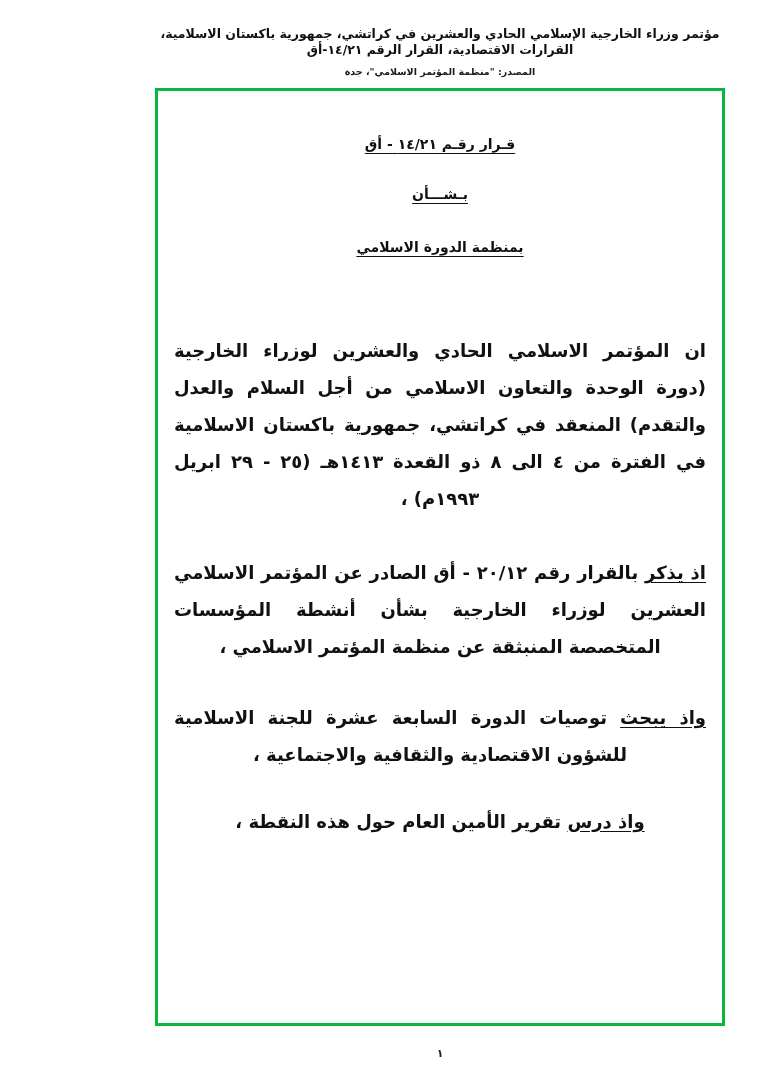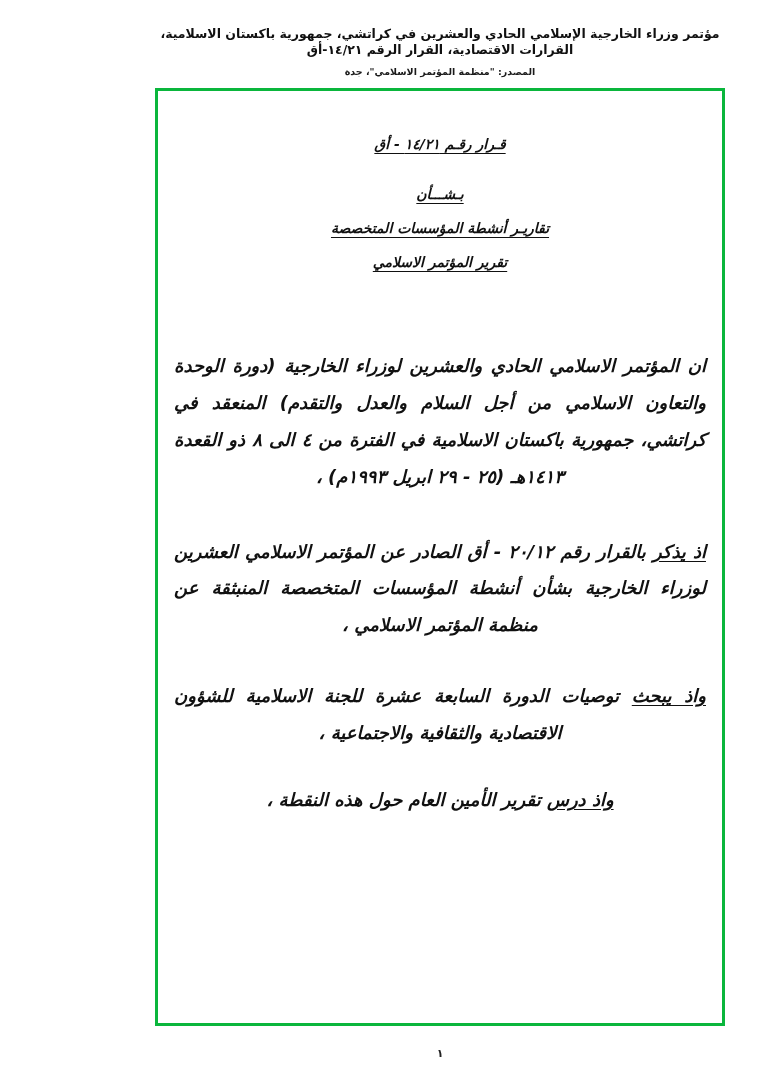--- a/index.html
+++ b/index.html
@@ -56,21 +56,20 @@
   }
 
   .content {
     position: absolute;
     top: 112px;
     right: 52px;
     left: 52px;
     bottom: 70px;
     direction: rtl;
     text-align: center;
-    font-style: italic;
   }
 
   .title-block {
     text-align: center;
     margin-top: 22px;
   }
   .title-line {
     font-size: 14px;
     font-weight: bold;
     letter-spacing: 2.5px;
@@ -140,22 +139,22 @@
     <div class="header-source">المصدر: "منظمة المؤتمر الاسلامي"، جدة</div>
   </div>
 
   <div class="frame"></div>
 
   <div class="content">
 
     <div class="title-block">
       <div class="title-line u t1">قـرار رقـم ١٤/٢١ - أق</div><br>
       <div class="title-line u t2">بـشـــأن</div><br>
-      <div class="title-line u t3">تقاريـر أنشطة المؤسسات المتخصصة</div><br>
-      <div class="title-line u t4">تقرير المؤتمر الاسلامي</div>
+      <br>
+      <div class="title-line u t4">بمنظمة الدورة الاسلامي</div>
     </div>
 
     <div class="body">
       <p class="para p1">ان المؤتمر الاسلامي الحادي والعشرين لوزراء الخارجية (دورة الوحدة والتعاون الاسلامي من أجل السلام والعدل والتقدم) المنعقد في كراتشي، جمهورية باكستان الاسلامية في الفترة من ٤ الى ٨ ذو القعدة ١٤١٣هـ (٢٥ - ٢٩ ابريل ١٩٩٣م) ،</p>
       <p class="para p2"><span class="ul">اذ يذكر</span> بالقرار رقم ٢٠/١٢ - أق الصادر عن المؤتمر الاسلامي العشرين لوزراء الخارجية بشأن أنشطة المؤسسات المتخصصة المنبثقة عن منظمة المؤتمر الاسلامي ،</p>
       <p class="para p5"><span class="ul">واذ يبحث</span> توصيات الدورة السابعة عشرة للجنة الاسلامية للشؤون الاقتصادية والثقافية والاجتماعية ،</p>
       <p class="para p6"><span class="ul">واذ درس</span> تقرير الأمين العام حول هذه النقطة ،</p>
     </div>
 
   </div>

